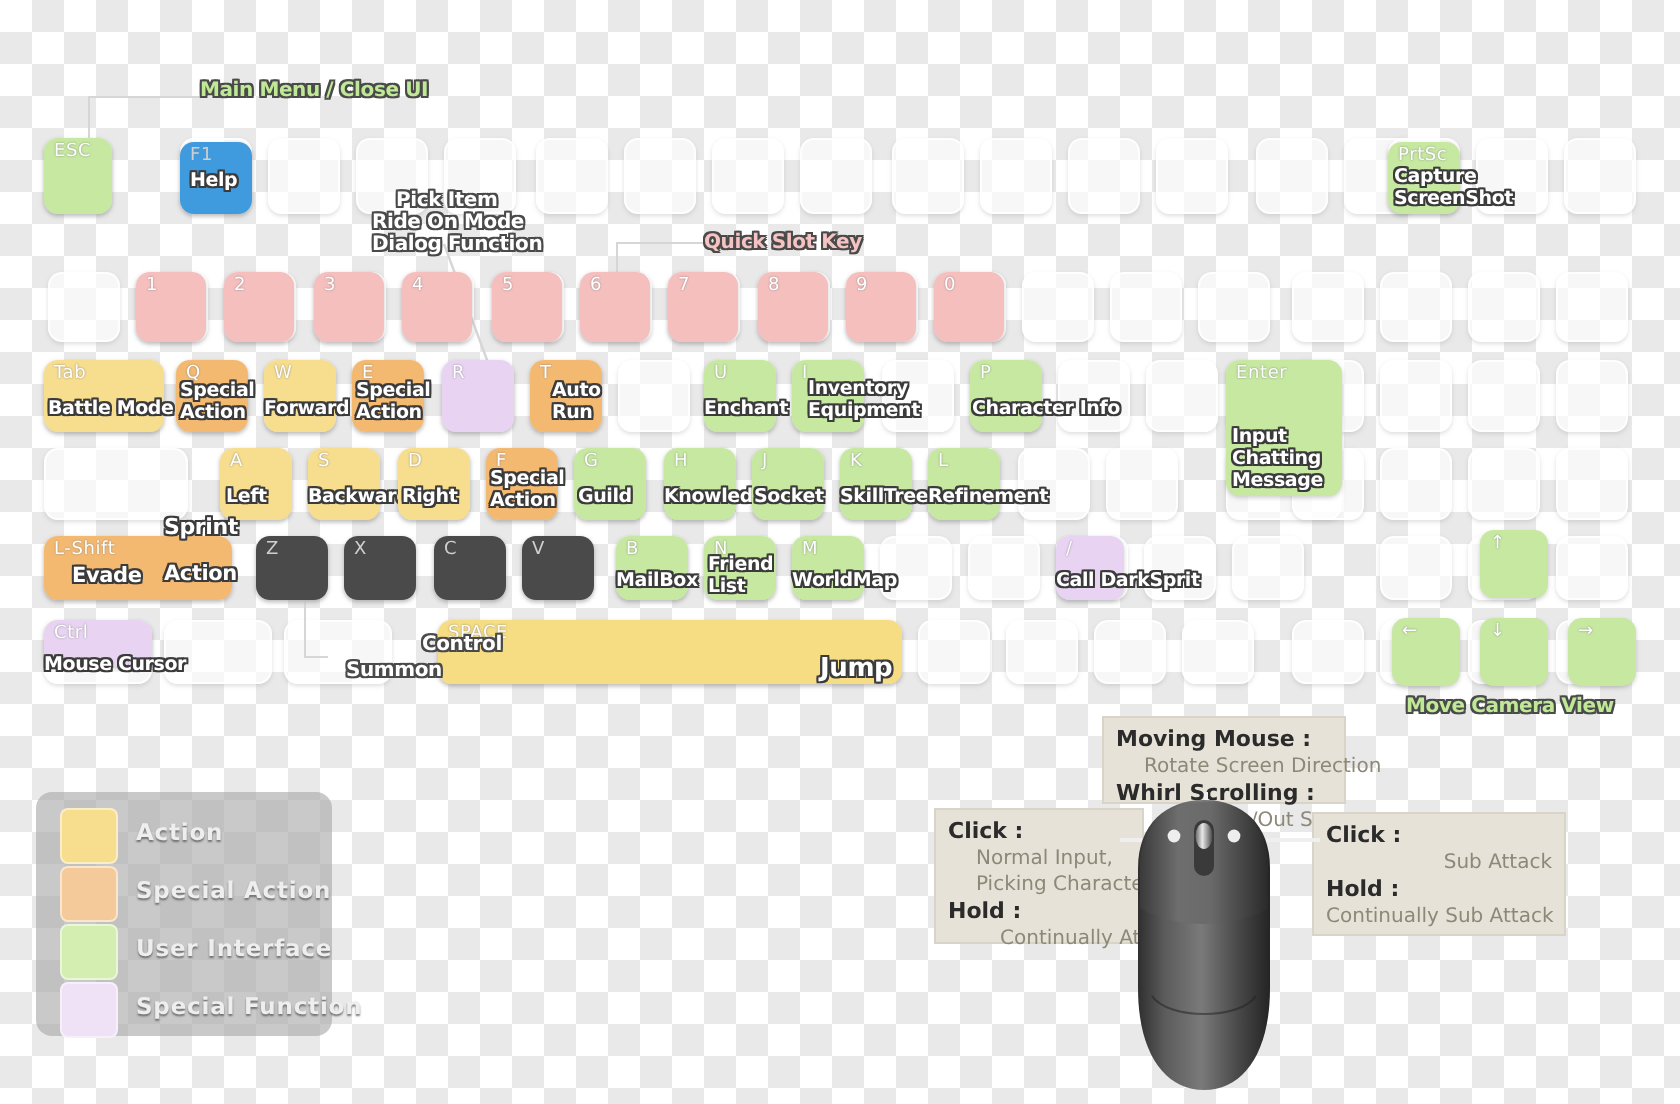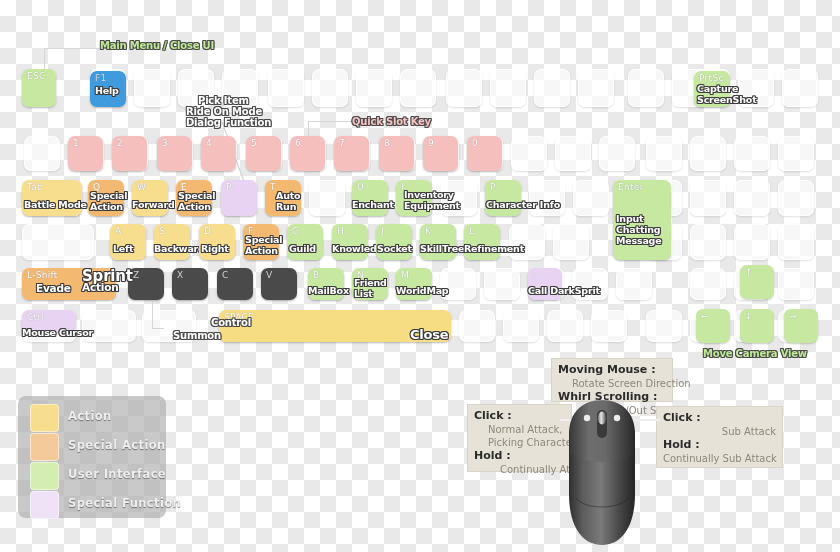--- a/index.html
+++ b/index.html
@@ -292,21 +292,21 @@
       </div>
       <div class="key live c-ui" style="left:396px;top:180px;width:36px;height:36px;">
         <span class="k-cap">I</span>
         <span class="k-desc" style="left:8px;top:10px;">Inventory</span>
         <span class="k-desc" style="left:8px;top:21px;">Equipment</span>
       </div>
       <div class="key live c-ui" style="left:485px;top:180px;width:36px;height:36px;">
         <span class="k-cap">P</span>
         <span class="k-desc" style="left:1px;top:20px;">Character Info</span>
       </div>
-      <div class="key live c-ui" style="left:613px;top:180px;width:58px;height:80px;">
+      <div class="key live c-ui" style="left:613px;top:180px;width:58px;height:68px;">
         <span class="k-cap">Enter</span>
         <span class="k-desc" style="left:3px;top:34px;">Input</span>
         <span class="k-desc" style="left:3px;top:45px;">Chatting</span>
         <span class="k-desc" style="left:3px;top:56px;">Message</span>
       </div>
       <div class="key live c-action" style="left:110px;top:224px;width:36px;height:36px;">
         <span class="k-cap">A</span>
         <span class="k-desc" style="left:3px;top:20px;">Left</span>
       </div>
       <div class="key live c-action" style="left:154px;top:224px;width:36px;height:36px;">
@@ -389,24 +389,24 @@
       </div>
       <div class="key live c-ui" style="left:740px;top:309px;width:34px;height:34px;">
         <span class="k-cap">↓</span>
       </div>
       <div class="key live c-ui" style="left:784px;top:309px;width:34px;height:34px;">
         <span class="k-cap">→</span>
       </div>
     </div>
 
   <div id="inline-layer">
-      <div class="k-desc" style="left:82px;top:271px;font-size:15px;">Sprint</div>
+      <div class="k-desc" style="left:82px;top:259px;font-size:11px;">Sprint</div>
       <div class="k-desc" style="left:82px;top:282px;font-size:10.5px;">Action</div>
       <div class="k-desc" style="left:36px;top:283px;font-size:10.5px;">Evade</div>
-      <div class="k-desc" style="left:410px;top:330px;font-size:13px;">Close</div>
+      <div class="k-desc" style="left:410px;top:330px;font-size:13px;">Jump</div>
     </div>
 
   <div id="ann-layer">
       <div class="ann green" style="left:100px;top:40px;">Main Menu / Close UI</div>
       <div class="ann grey" style="left:198px;top:95px;">Pick Item</div>
       <div class="ann grey" style="left:186px;top:106px;">Ride On Mode</div>
       <div class="ann grey" style="left:186px;top:117px;">Dialog Function</div>
       <div class="ann pink" style="left:352px;top:116px;">Quick Slot Key</div>
       <div class="ann grey" style="left:165px;top:317px;padding-left:46px;">Control</div>
       <div class="ann grey" style="left:160px;top:330px;padding-left:13px;">Summon</div>
@@ -433,21 +433,21 @@
     </div>
 
   <div class="mbox" id="mbox-top" style="left:551px;top:358px;width:122px;height:44px;">
       <div class="mb-h">Moving Mouse :</div>
       <div class="mb-s indent">Rotate Screen Direction</div>
       <div class="mb-h">Whirl Scrolling :</div>
       <div class="mb-s indent2">Zome In/Out Screen</div>
     </div>
   <div class="mbox" id="mbox-left" style="left:467px;top:404px;width:105px;height:68px;">
       <div class="mb-h">Click :</div>
-      <div class="mb-s indent">Normal Attack,</div>
+      <div class="mb-s indent">Normal Input,</div>
       <div class="mb-s indent">Picking Character/UI</div>
       <div class="mb-h">Hold :</div>
       <div class="mb-s indent2">Continually Attack</div>
     </div>
   <div class="mbox" id="mbox-right" style="left:656px;top:406px;width:127px;height:62px;">
       <div class="mb-h">Click :</div>
       <div class="mb-s right">Sub Attack</div>
       <div class="mb-h">Hold :</div>
       <div class="mb-s right">Continually Sub Attack</div>
     </div>

